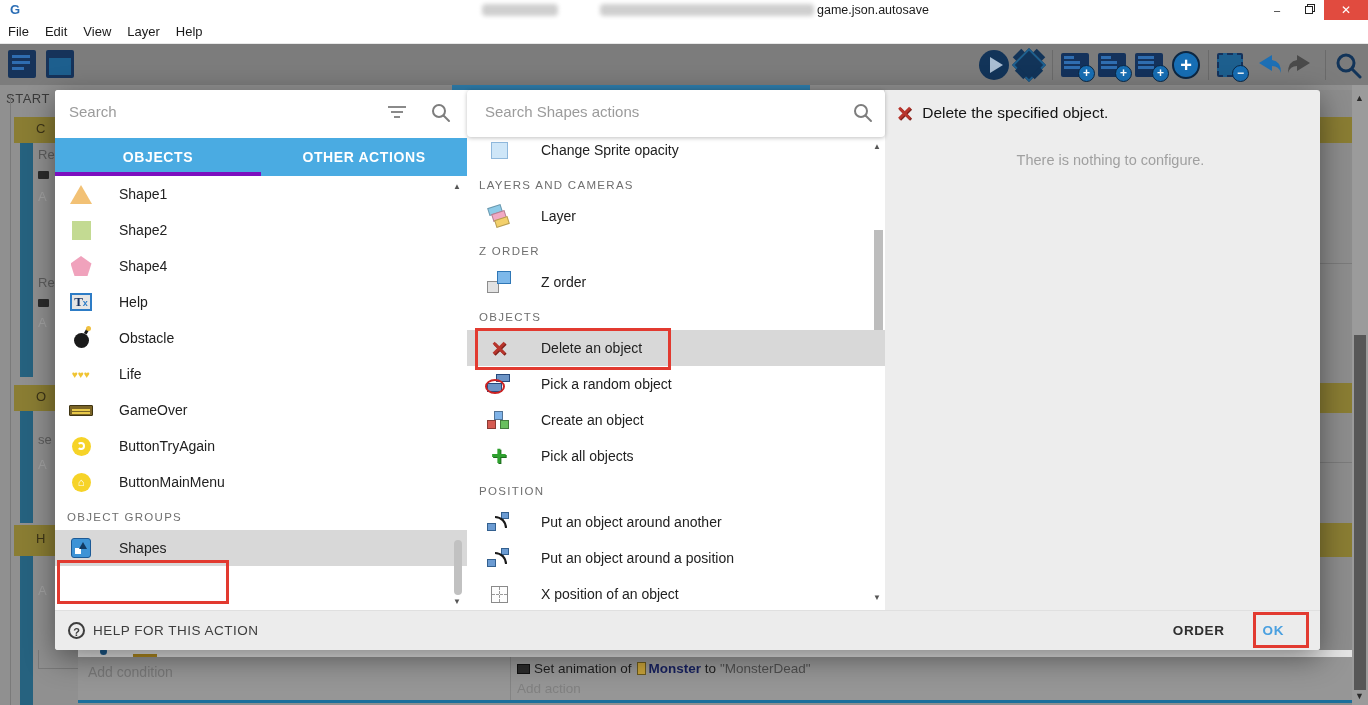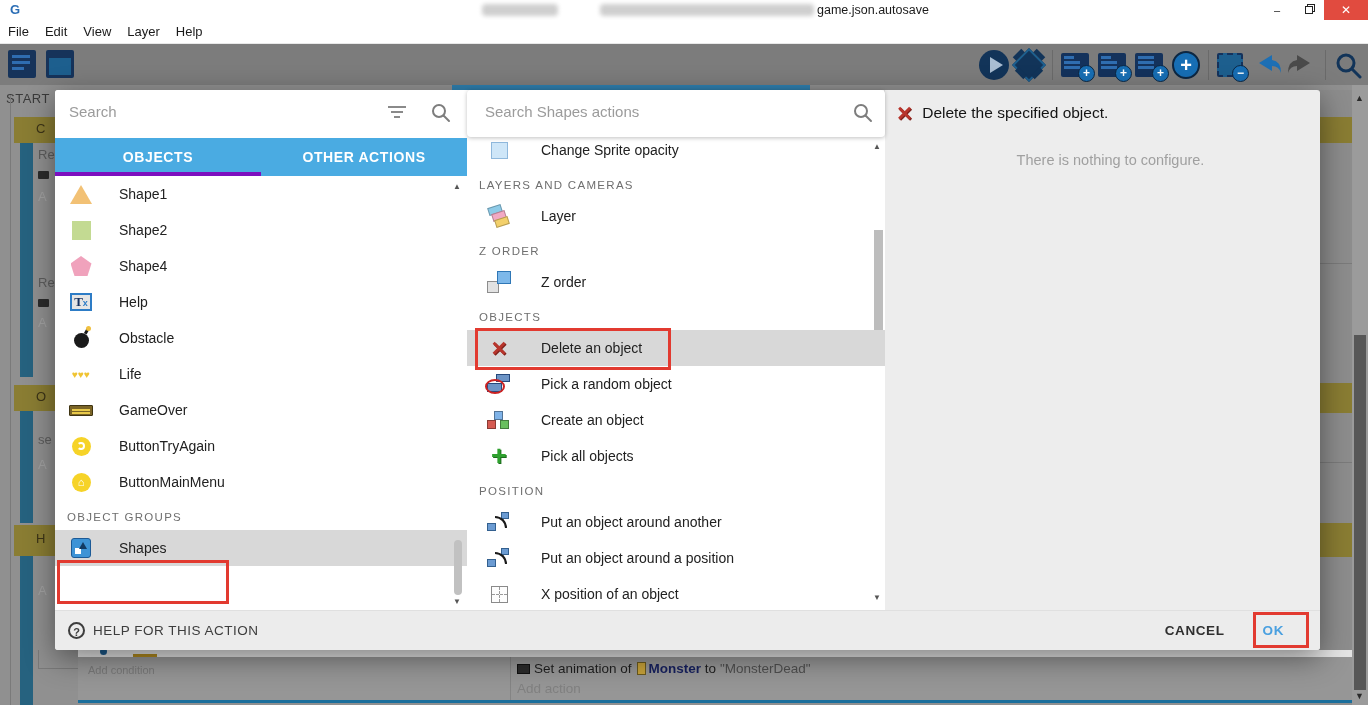--- a/index.html
+++ b/index.html
@@ -67,21 +67,21 @@
   .vscroll .arrow-up{position:absolute;left:3px;top:8px;font-size:9px;color:#2a2a2a;}
   .vscroll .arrow-dn{position:absolute;left:3px;bottom:4px;font-size:9px;color:#2a2a2a;}
   .vscroll .thumb{position:absolute;left:2px;top:250px;width:12px;height:355px;background:#575757;}
 
   
   .bot-white{position:absolute;left:78px;top:565px;width:1274px;height:7px;background:#e4e4e4;}
   .bot-dot{position:absolute;left:100px;top:563px;width:7px;height:7px;border-radius:50%;background:#1c5a8c;}
   .bot-dash{position:absolute;left:133px;top:569px;width:24px;height:3px;background:#b08a1f;}
   .bot-row{position:absolute;left:78px;top:572px;width:1274px;height:43px;background:#969696;}
   .bot-div{position:absolute;left:432px;top:0;width:1px;height:43px;background:#848484;}
-  .add-cond{position:absolute;left:10px;top:7px;font-size:11px;color:#787878;}
+  .add-cond{position:absolute;left:10px;top:7px;font-size:14px;color:#787878;}
   .action-line{position:absolute;left:439px;top:4px;font-size:13.5px;color:#1f1f1f;white-space:nowrap;}
   .action-line .mini-ic{display:inline-block;width:13px;height:10px;background:#2b2b2b;border:1px solid #111;vertical-align:-1px;margin-right:4px;}
   .action-line .monster-ic{display:inline-block;width:9px;height:13px;background:#c7a23a;border:1px solid #6b5a1e;vertical-align:-2px;margin:0 3px 0 5px;}
   .action-line b{color:#16205e;}
   .action-line .val{color:#4f4f4f;}
   .add-act{position:absolute;left:439px;top:24px;font-size:13.5px;color:#808080;}
   .teal-line{position:absolute;left:78px;top:615px;width:1274px;height:3px;background:#1b6f9c;}
   .bot-tree-v{position:absolute;left:38px;top:565px;width:1px;height:18px;background:#7a7a7a;}
   .bot-tree-h{position:absolute;left:38px;top:583px;width:40px;height:1px;background:#7a7a7a;}
 
@@ -523,21 +523,21 @@
       </div>
       <div class="rp-empty">There is nothing to configure.</div>
     </div>
 
     <div class="foot">
       <div class="help-wrap">
         <span class="help-q">?</span>
         <span class="help-lbl">HELP FOR THIS ACTION</span>
       </div>
       <div class="foot-right">
-        <span class="btn-cancel">CANCEL</span>
+        <span class="btn-cancel">ORDER</span>
         <span class="btn-ok">OK</span>
       </div>
     </div>
 
     <div class="hl hl-shapes"></div>
     <div class="hl hl-delete"></div>
     <div class="hl hl-ok"></div>
   </div>
 
 </div>

